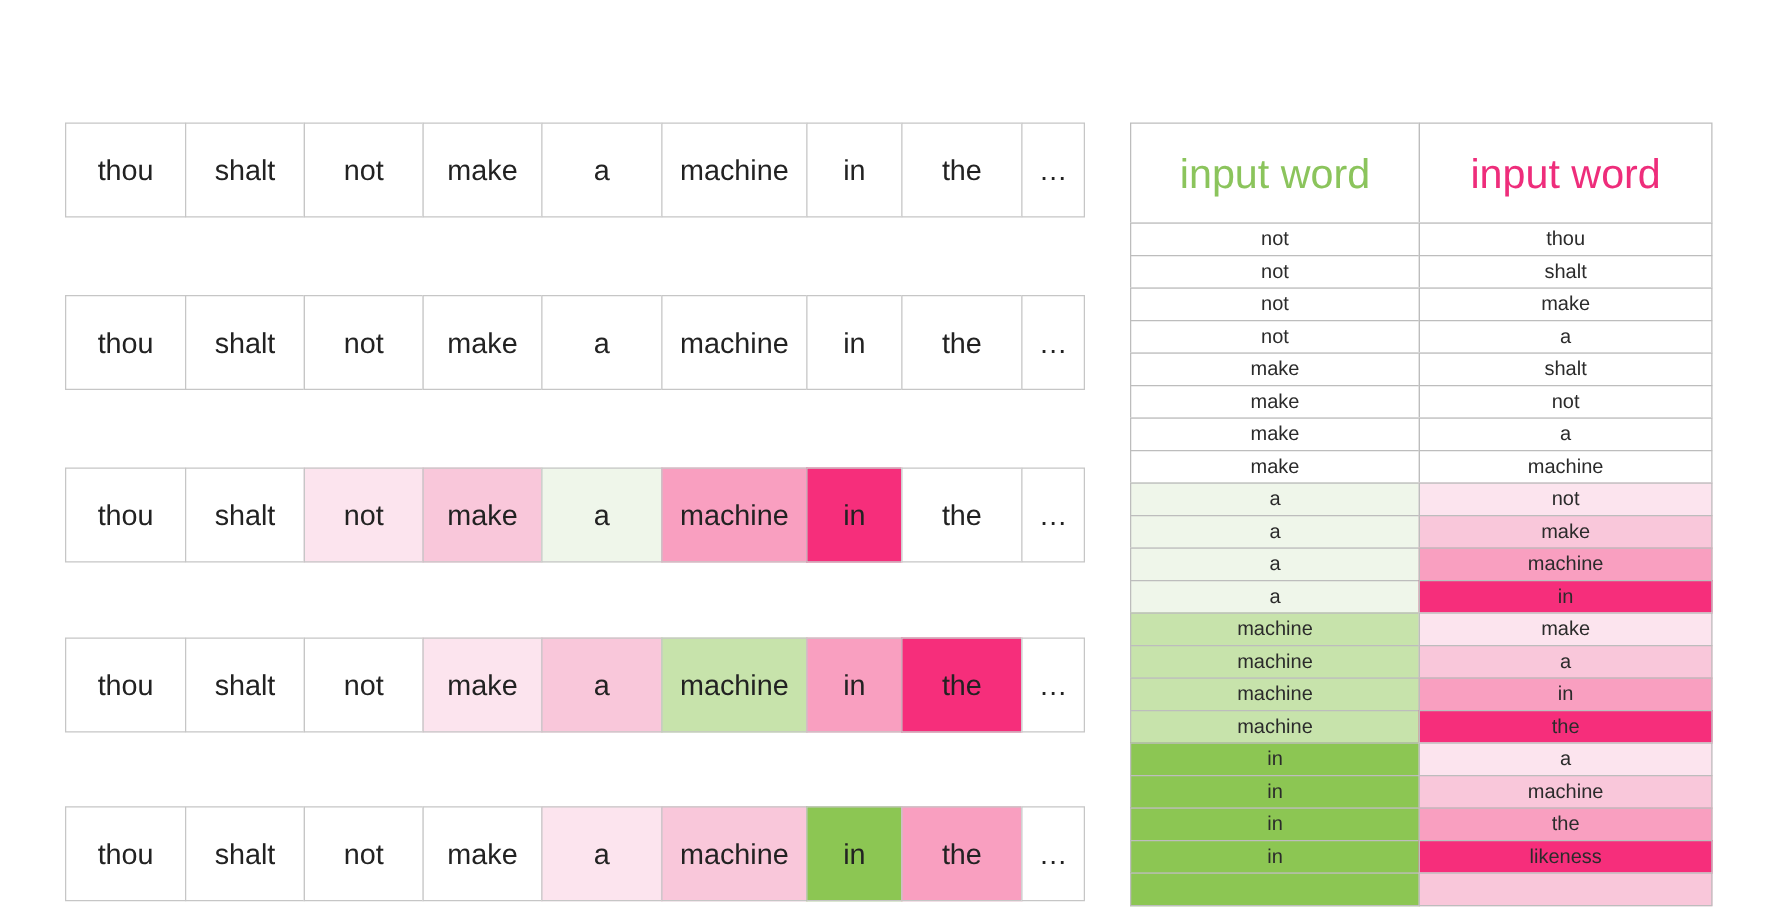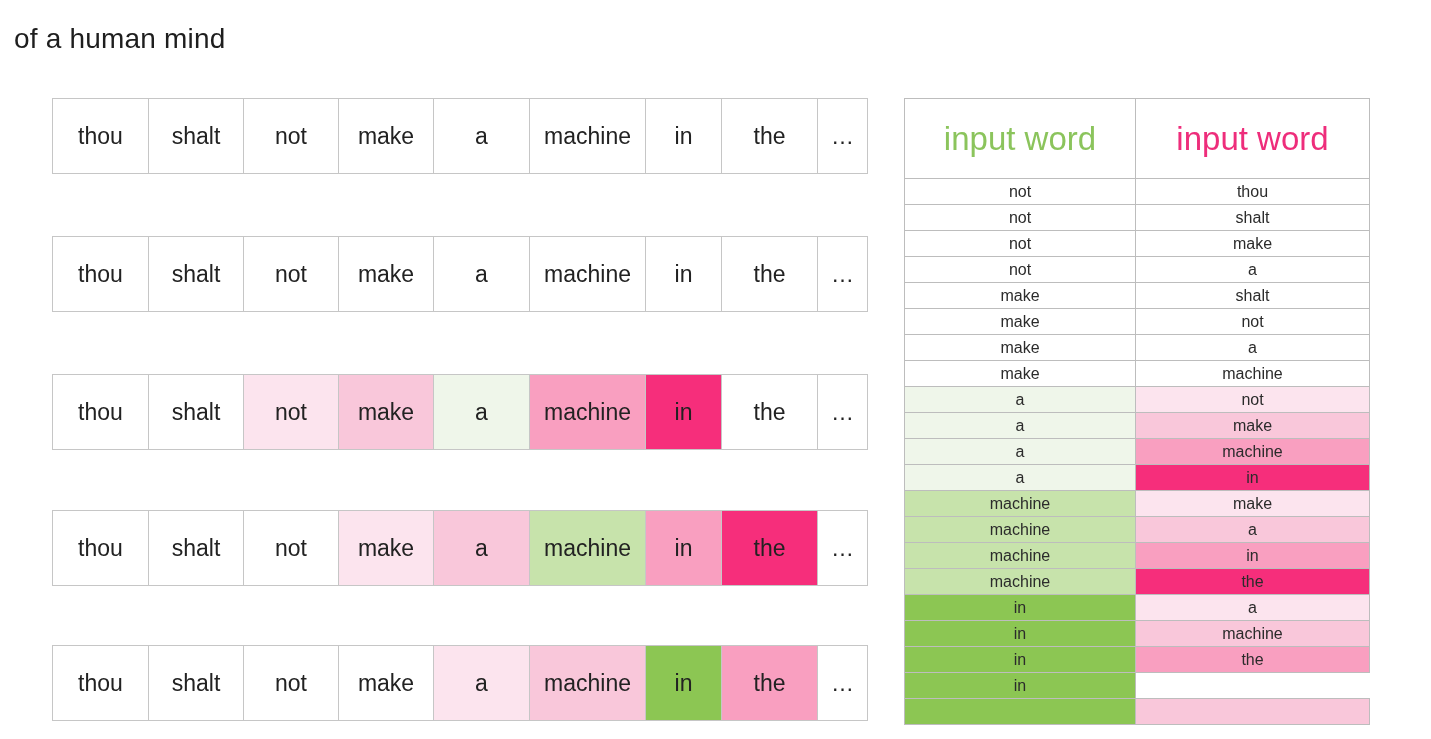--- a/index.html
+++ b/index.html
@@ -50,21 +50,20 @@
     display:flex;align-items:center;justify-content:center;
     font-size:16px;color:#2b2b2b;
   }
   .pair-cell.in{width:232px;}
   .pair-cell.tg{width:235px;margin-left:-1px;}
 </style>
 </head>
 <body>
 
 <div class="title">
-  <span>of a human mind</span>
 </div>
 
 <div id="token-area">
     <div class="token-row" style="top: 98px;">
       <div class="token-cell" style="width: 97px; background: rgb(255, 255, 255);">thou</div>
       <div class="token-cell" style="width: 96px; background: rgb(255, 255, 255);">shalt</div>
       <div class="token-cell" style="width: 96px; background: rgb(255, 255, 255);">not</div>
       <div class="token-cell" style="width: 96px; background: rgb(255, 255, 255);">make</div>
       <div class="token-cell" style="width: 97px; background: rgb(255, 255, 255);">a</div>
       <div class="token-cell" style="width: 117px; background: rgb(255, 255, 255);">machine</div>
@@ -195,19 +194,20 @@
       <div class="pair-row">
         <div class="pair-cell in" style="background: rgb(140, 198, 83);">in</div>
         <div class="pair-cell tg" style="background: rgb(249, 199, 218);">machine</div>
       </div>
       <div class="pair-row">
         <div class="pair-cell in" style="background: rgb(140, 198, 83);">in</div>
         <div class="pair-cell tg" style="background: rgb(249, 159, 192);">the</div>
       </div>
       <div class="pair-row">
         <div class="pair-cell in" style="background: rgb(140, 198, 83);">in</div>
+        <div class="pair-cell tg" style="background: rgb(246, 46, 123);">likeness</div>
       </div>
       <div class="pair-row">
         <div class="pair-cell in" style="background: rgb(140, 198, 83);"></div>
         <div class="pair-cell tg" style="background: rgb(249, 199, 218);"></div>
       </div>
     </div>
 </div>
 
 </body></html>

